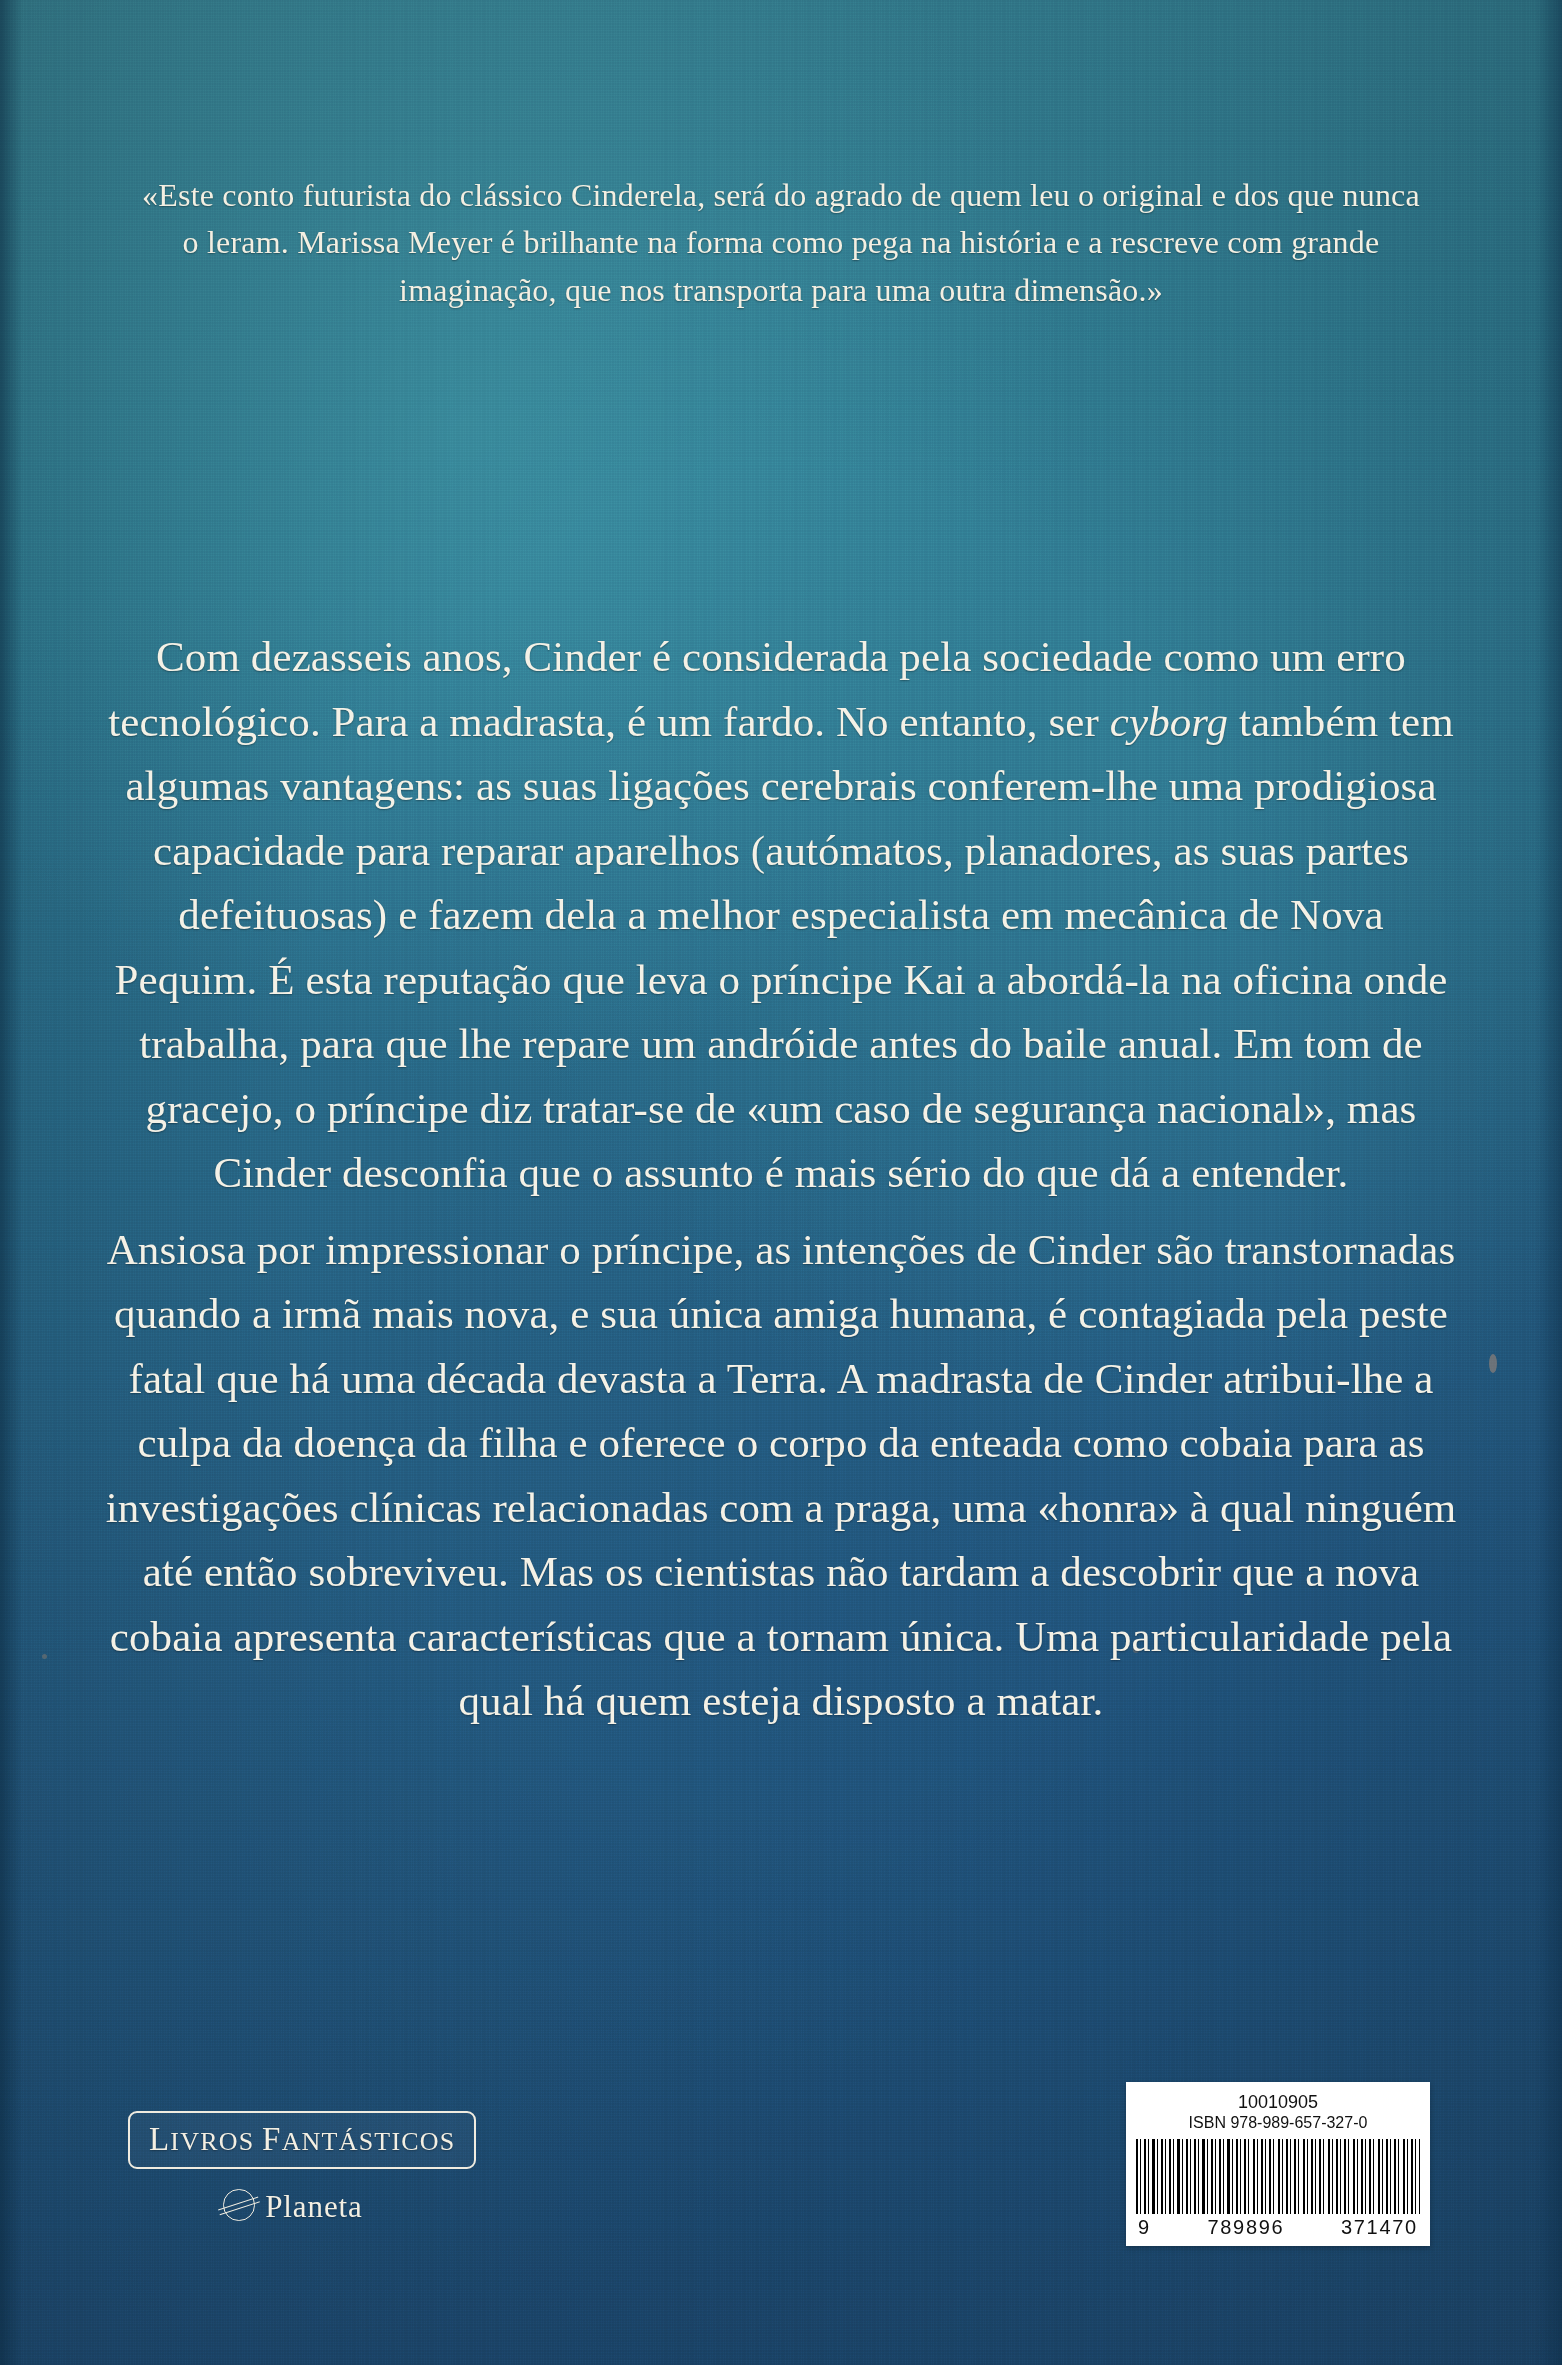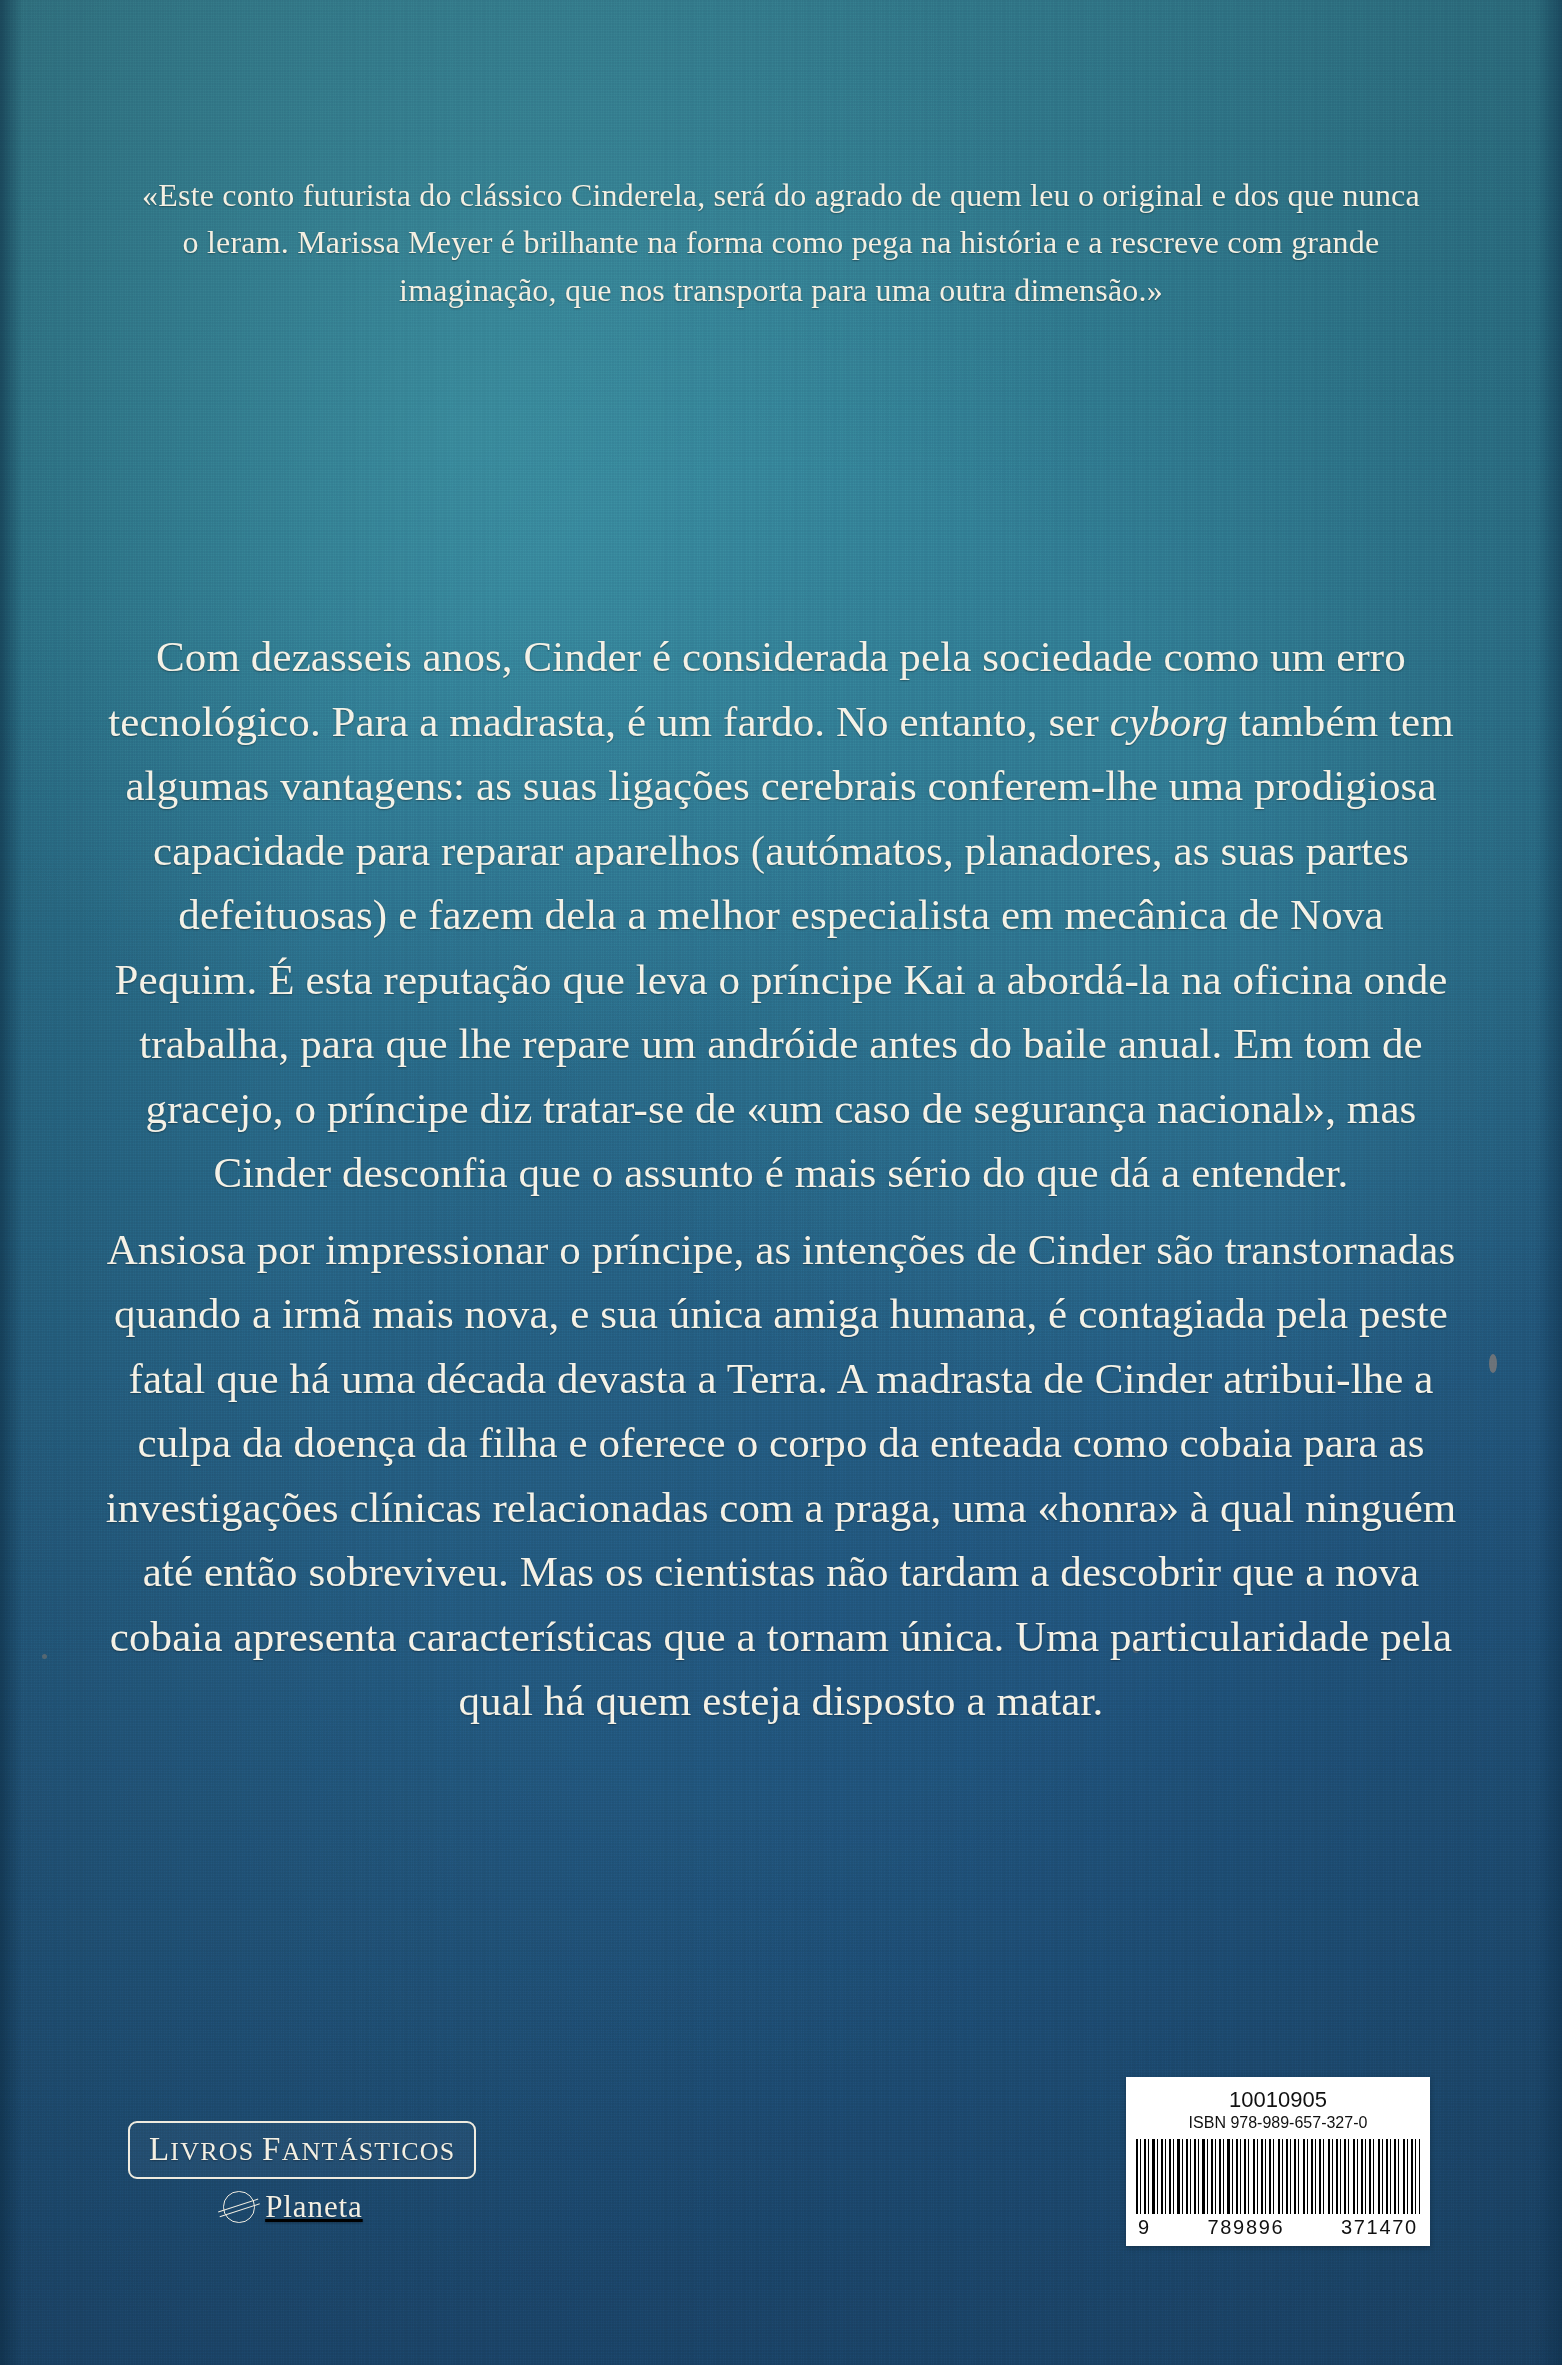--- a/index.html
+++ b/index.html
@@ -135,26 +135,24 @@
   .imprint-text {
     font-family: "Liberation Serif", serif;
     font-size: 26px;
     letter-spacing: 1.2px;
     color: #f3efe3;
     white-space: nowrap;
     text-shadow: 0 0.9px 1.7px rgba(0,0,0,0.3);
   }
   .imprint-text .cap { font-size: 33px; }
   .publisher-row {
-    margin-top: 10px;
+    margin-top: 20px;
     display: flex;
-    align-items: center;
     justify-content: center;
     gap: 10.4px;
-    text-decoration: underline;
   }
   .planeta-mark {
     width: 29.5px; height: 29.5px;
     border-radius: 50%;
     border: 1.7px solid #f2eee2;
     position: relative;
     flex: 0 0 auto;
   }
   .planeta-mark::before {
     content: "";
@@ -182,21 +180,21 @@
     bottom: 120px;
     width: 304px;
     background: #ffffff;
     padding: 8.7px 10.4px 7px 10.4px;
     box-sizing: border-box;
     box-shadow: 0 1.7px 5.2px rgba(0,0,0,0.25);
   }
   .barcode-num {
     text-align: center;
     font-family: "Liberation Sans", sans-serif;
-    font-size: 22px;
+    font-size: 18px;
     color: #111;
     line-height: 1.25;
   }
   .barcode-isbn {
     text-align: center;
     font-family: "Liberation Sans", sans-serif;
     font-size: 16px;
     color: #111;
     line-height: 1.3;
     margin-bottom: 5.2px;

